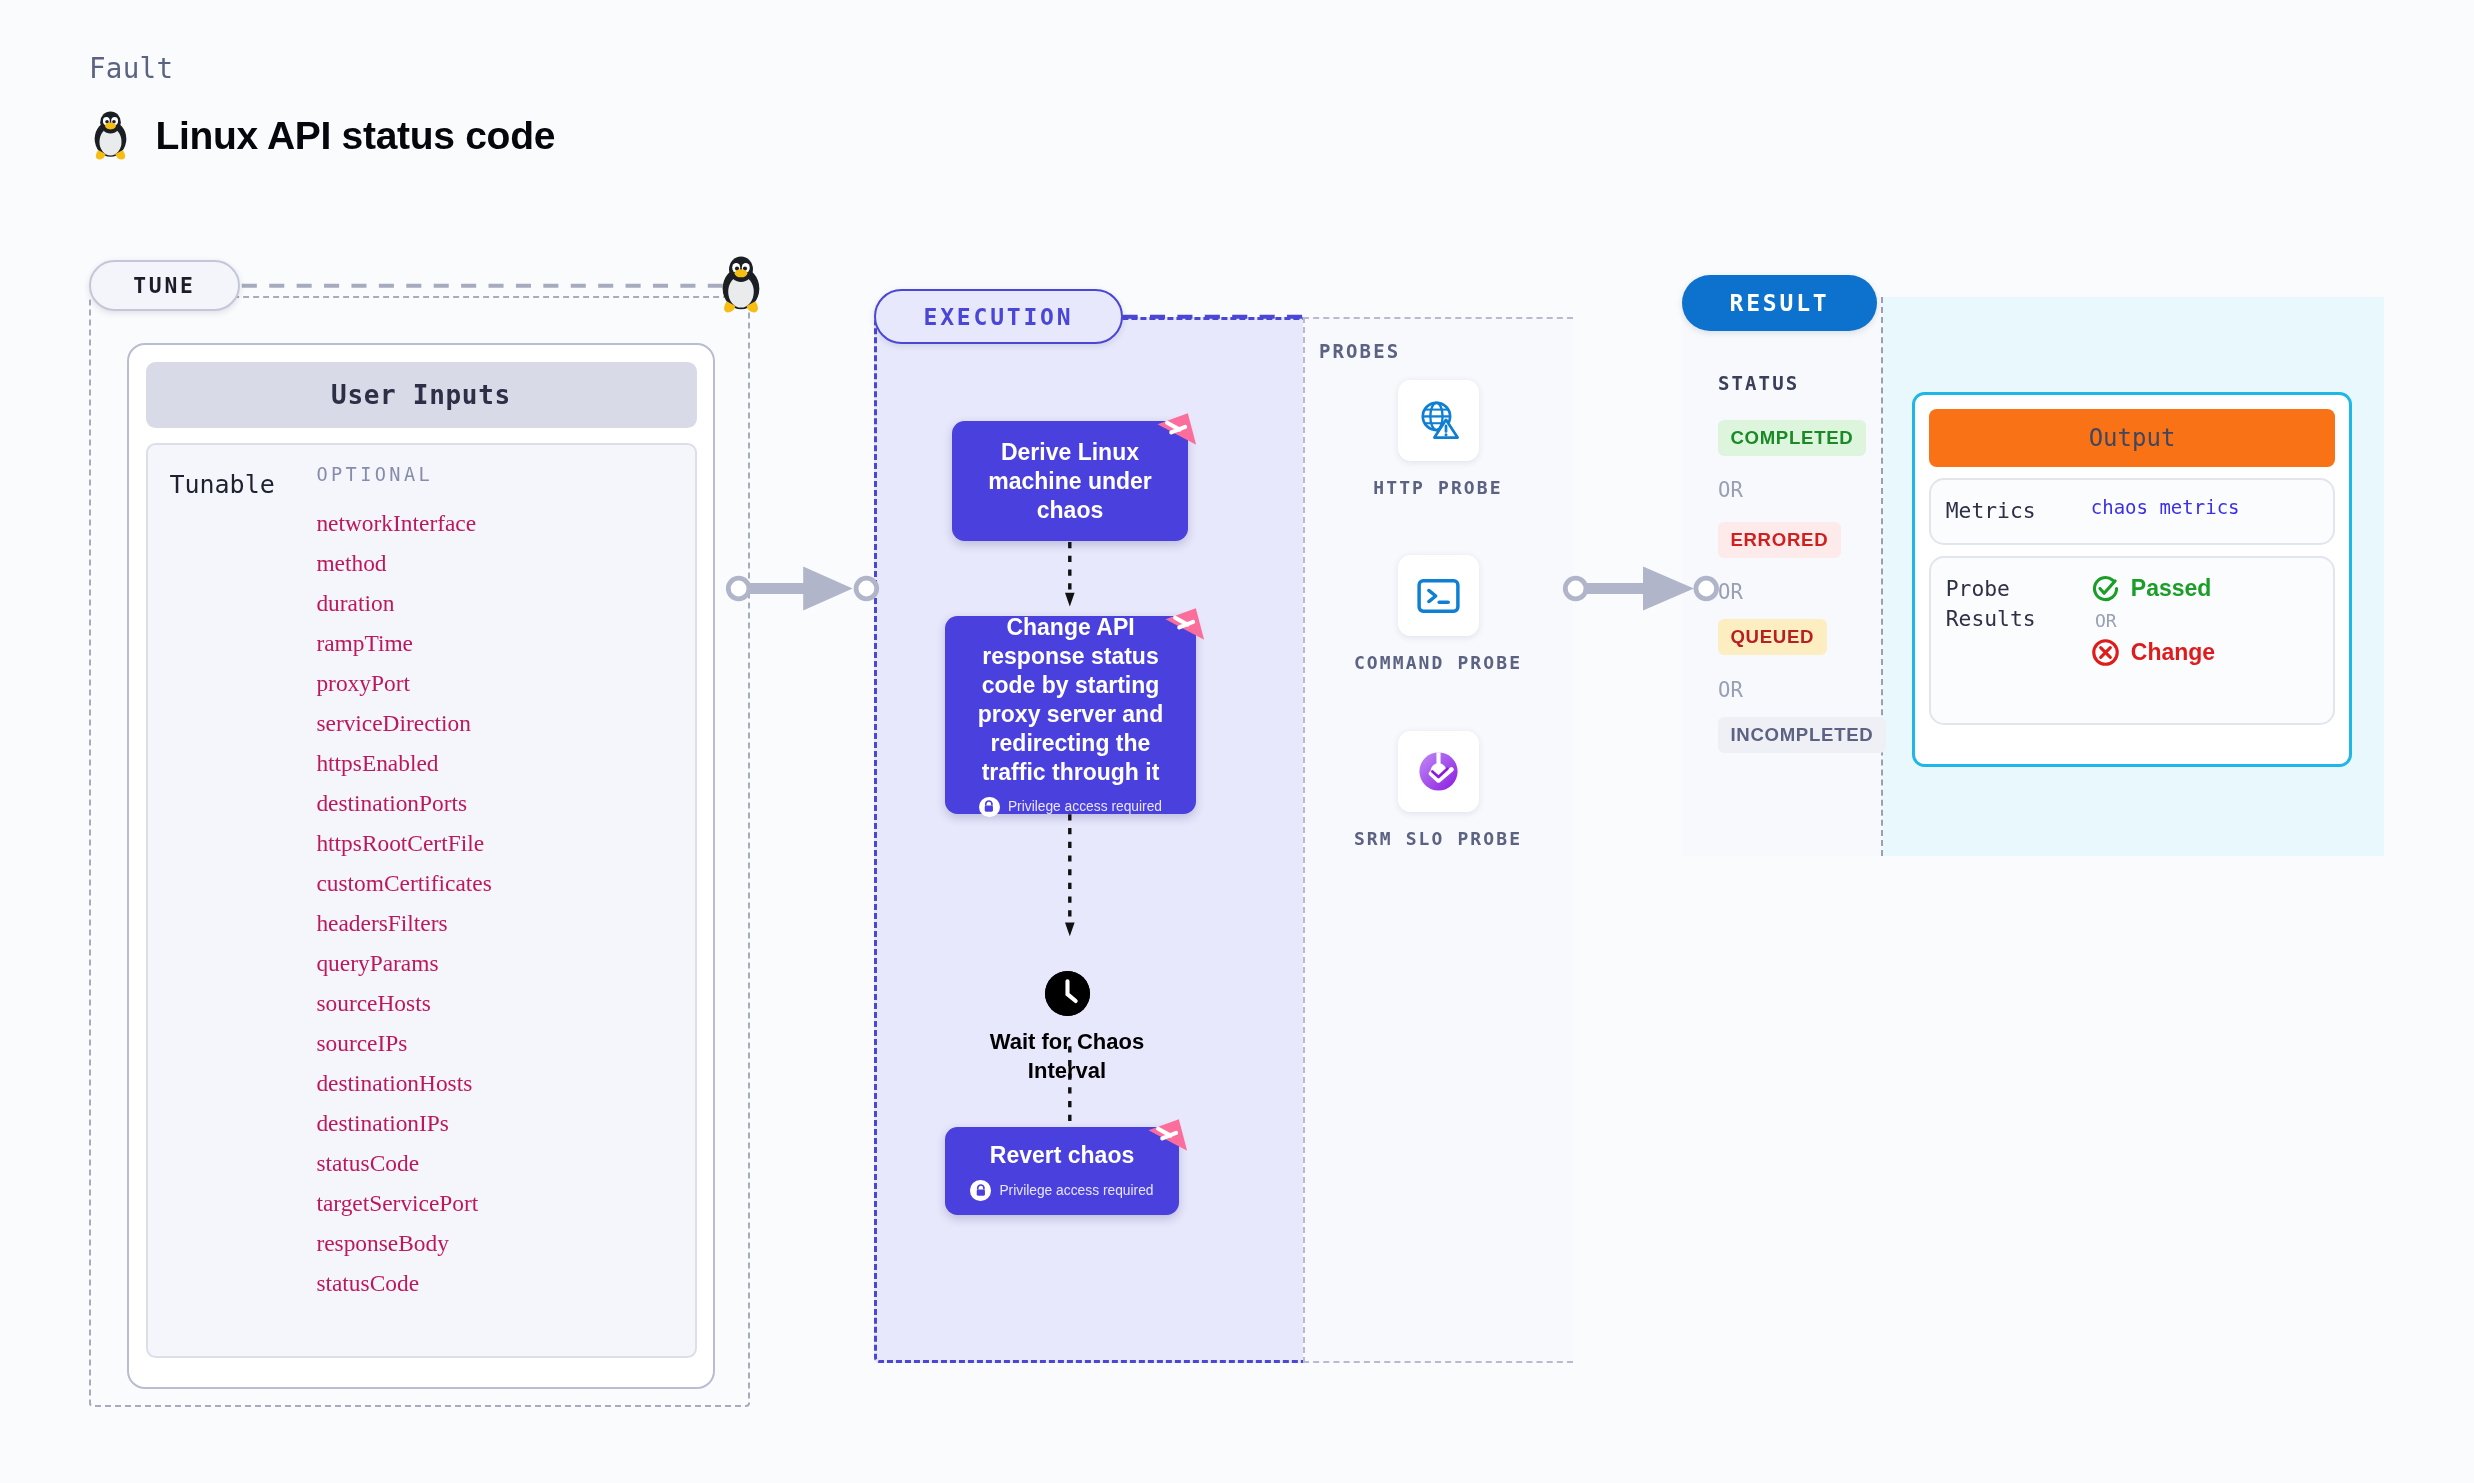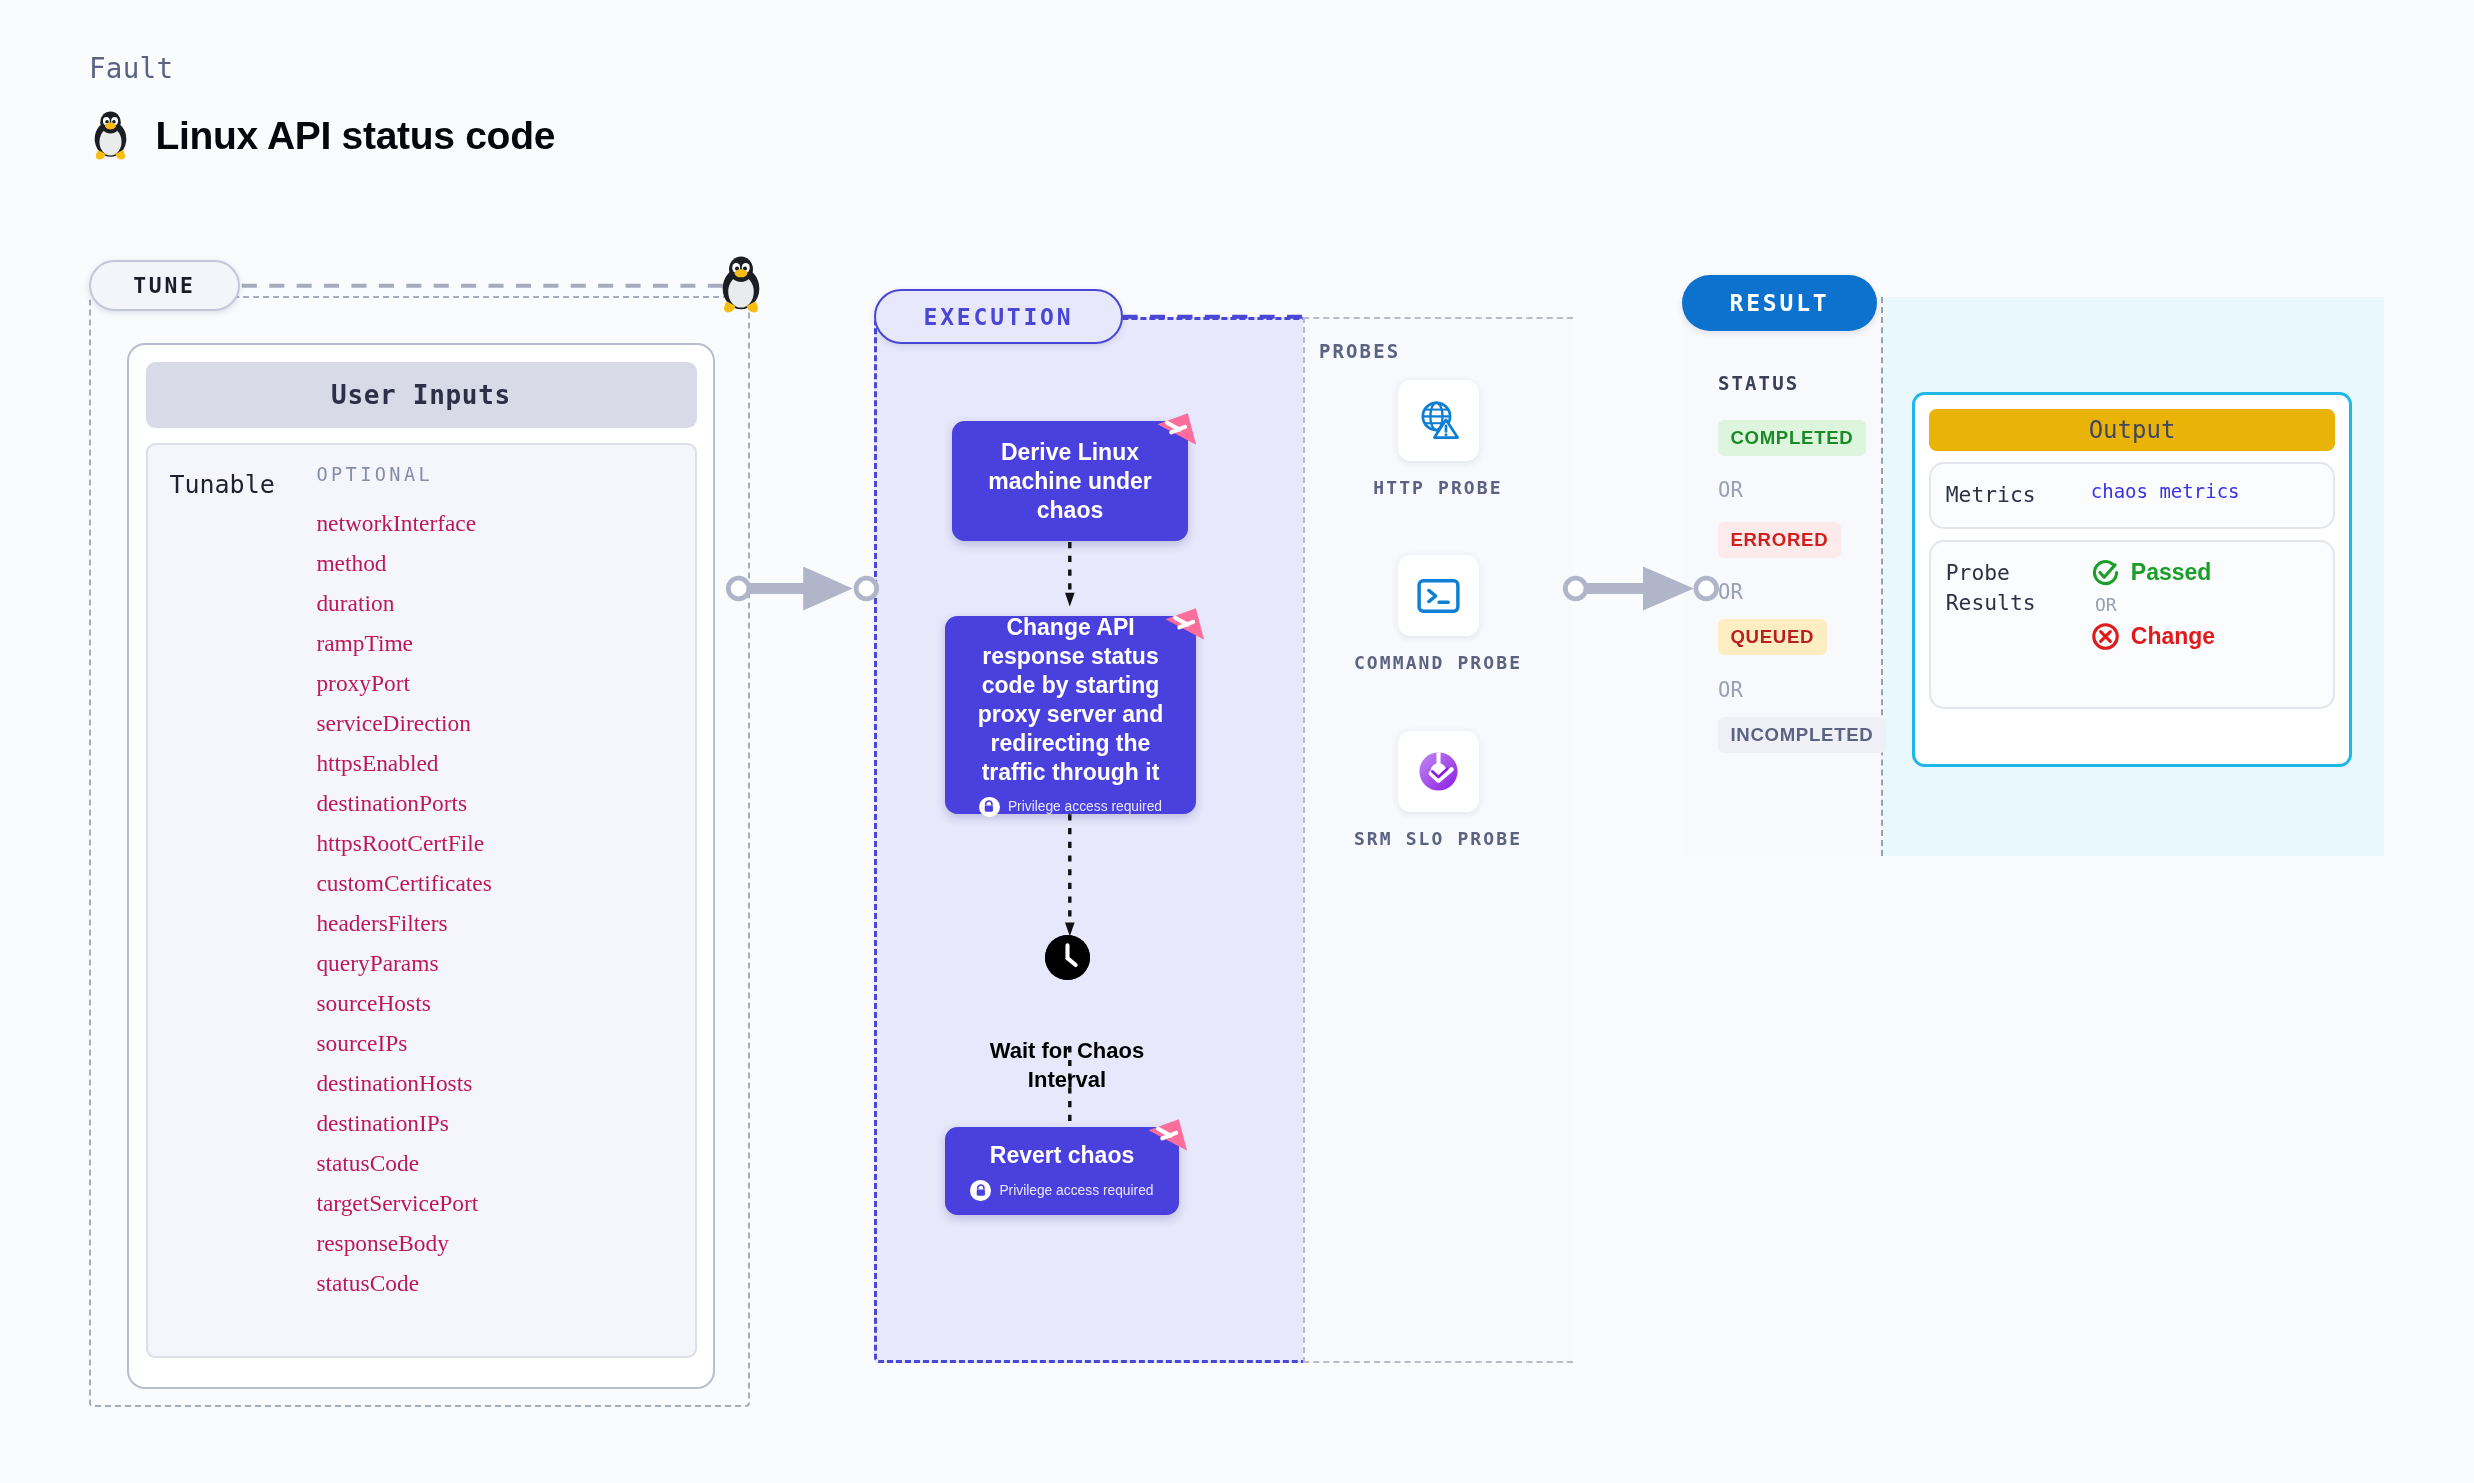--- a/index.html
+++ b/index.html
@@ -229,21 +229,21 @@
 
   .output-card {
     position: absolute; left: 1912px; top: 392px;
     width: 440px; height: 375px; z-index: 5;
     background: #ffffff;
     border: 3.4px solid #1fb6e8;
     border-radius: 12.4px;
     padding: 13.8px;
   }
   .output-head {
-    height: 42px; background: #eab308; border-radius: 7.6px;
+    height: 58px; background: #f97316; border-radius: 7.6px;
     display: flex; align-items: center; justify-content: center;
     font-family: "DejaVu Sans Mono", monospace;
     font-size: 24px; color: #41465f;
   }
   .out-row {
     margin-top: 11px; border: 2.1px solid #e2e5ee;
     border-radius: 15px; background: #fbfcfe;
     display: flex; padding: 16.5px 15px;
   }
   .out-key {
@@ -388,21 +388,21 @@
         </svg>
       </span>
       <span>Privilege access required</span>
     </div>
   </div>
   <svg class="conn" style="left:1065px; top:814px;" width="9.6" height="124" viewBox="0 0 14 180">
     <line x1="7" y1="0" x2="7" y2="158" stroke="#111" stroke-width="5" stroke-dasharray="9 11"></line>
     <polygon points="0,158 14,158 7,178" fill="#111"></polygon>
   </svg>
 
-  <div class="wait-block" style="left:950px; top:935px; width:234px;gap:45px;">
+  <div class="wait-block" style="left:950px; top:971px; width:234px;">
     <span class="clock">
       <svg width="45" height="45" viewBox="0 0 66 66">
         <circle cx="33" cy="33" r="33" fill="#000000"></circle>
         <path d="M33 15 V34 L45 44" stroke="#ffffff" stroke-width="6" stroke-linecap="round" fill="none"></path>
       </svg>
     </span>
     <div class="wait-text">Wait for Chaos Interval</div>
   </div>
   <svg class="conn" style="left:1065px; top:1046px;" width="9.6" height="132" viewBox="0 0 14 192">
     <line x1="7" y1="0" x2="7" y2="170" stroke="#111" stroke-width="5" stroke-dasharray="9 11"></line>

